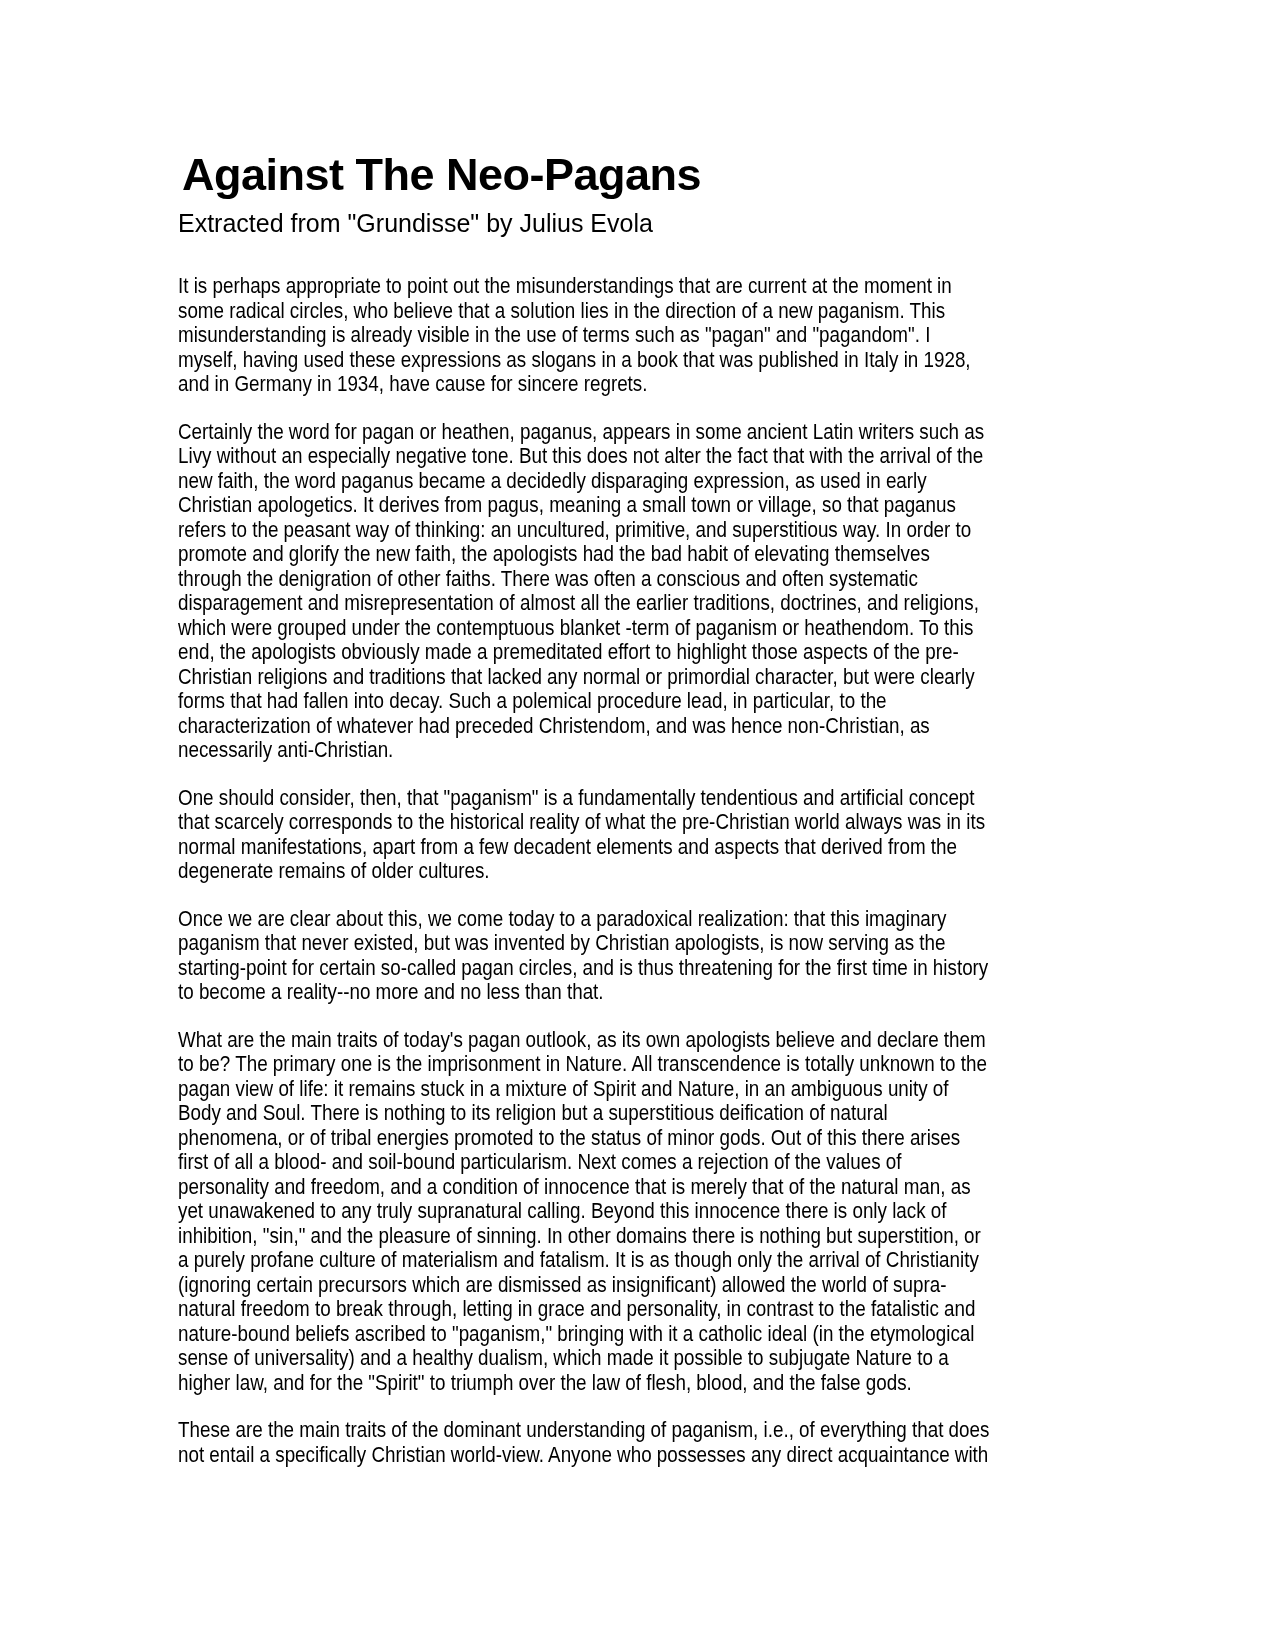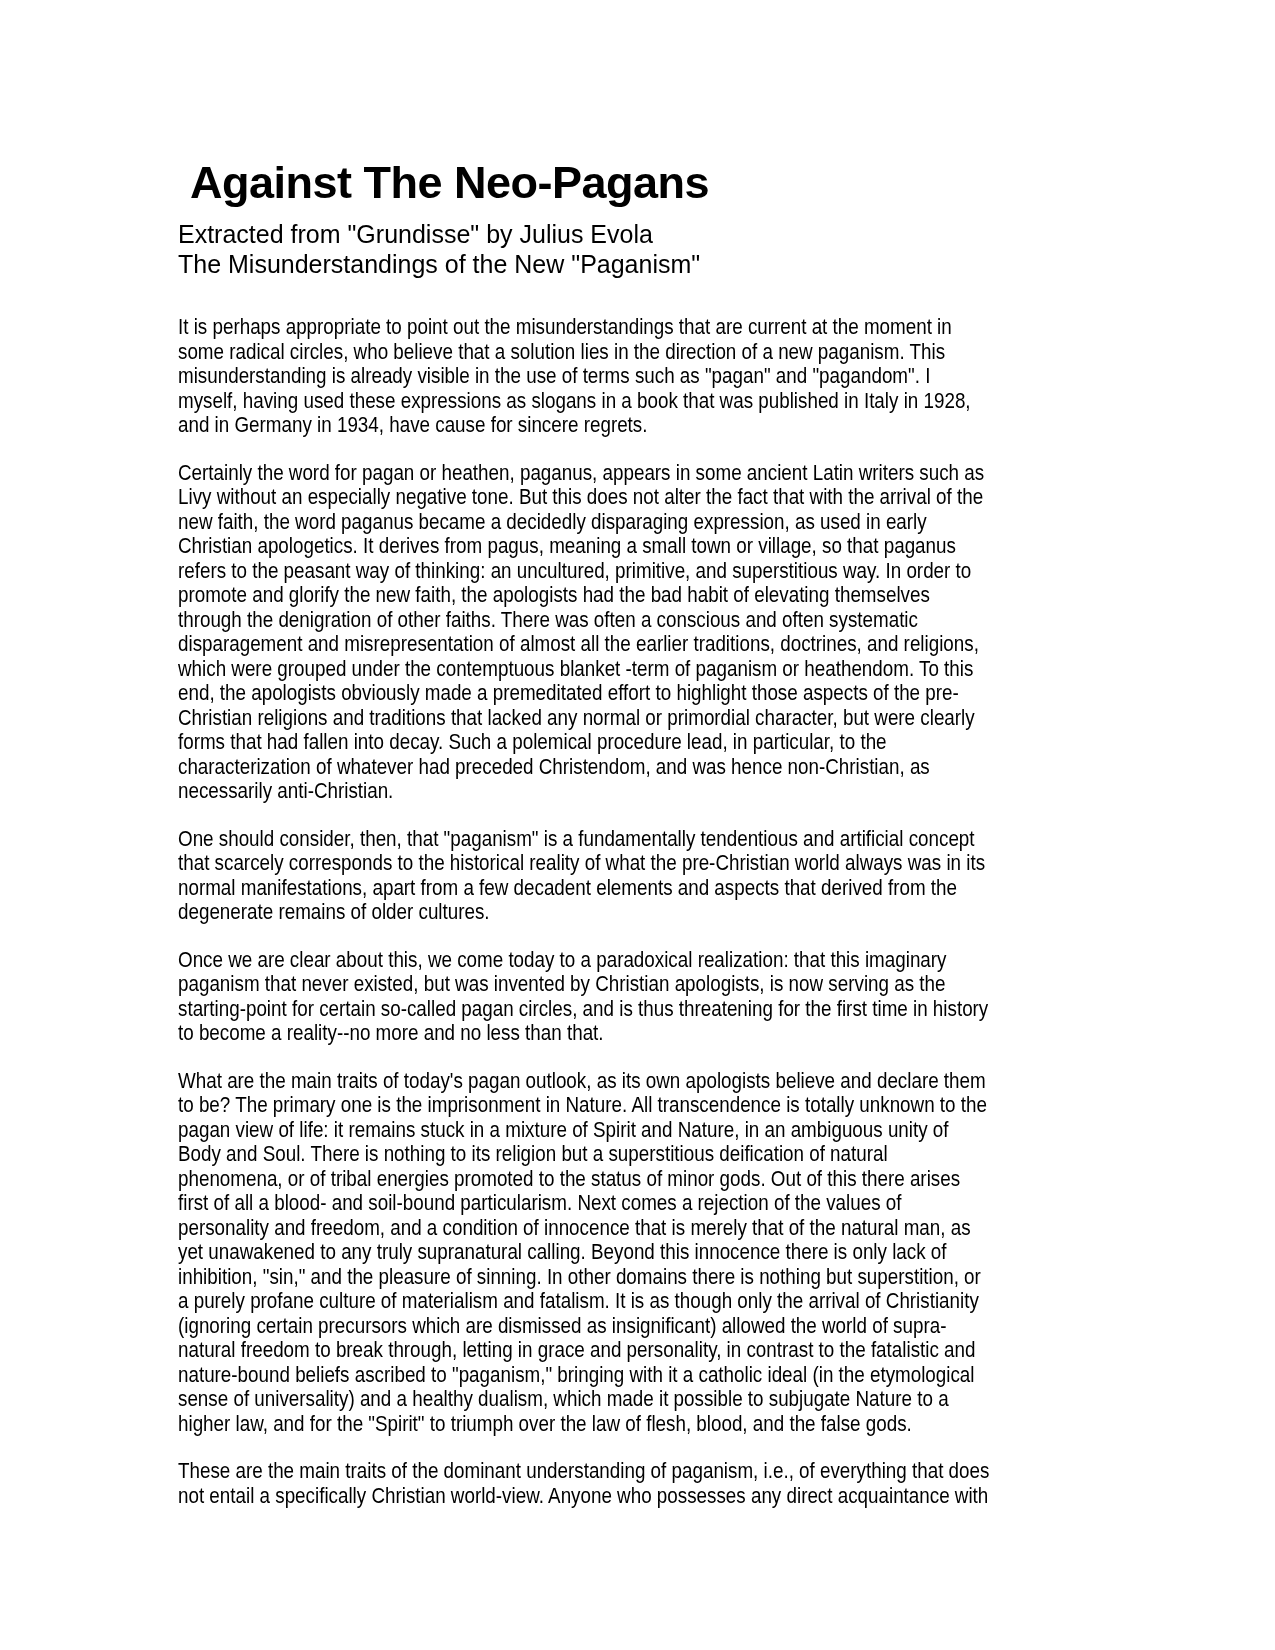--- a/index.html
+++ b/index.html
@@ -16,21 +16,21 @@
     font-family: "Liberation Sans", "DejaVu Sans", sans-serif;
     color: #000000;
   }
   .content {
     position: absolute;
     left: 178px;
     top: 146px;
     width: 1080px;
   }
   .doc-title {
-    margin: 12px;
+    margin: 4px;
     font-size: 45px;
     font-weight: bold;
     line-height: 49px;
     letter-spacing: -0.5px;
     color: #000000;
   }
   .doc-subtitle {
     margin: 0;
     font-size: 25px;
     font-weight: normal;
@@ -54,21 +54,20 @@
     color: #000000;
   }
 </style>
 </head>
 <body>
 
 <div class="page">
   <div class="content">
     <h1 class="doc-title">Against The Neo-Pagans</h1>
     <div class="doc-subtitle first">Extracted from "Grundisse" by Julius Evola</div>
-    <div class="doc-subtitle">The Misunderstandings of the New "Paganism"</div>
 
     <div class="body-text">
       <p>It is perhaps appropriate to point out the misunderstandings that are current at the moment in
 some radical circles, who believe that a solution lies in the direction of a new paganism. This
 misunderstanding is already visible in the use of terms such as "pagan" and "pagandom". I
 myself, having used these expressions as slogans in a book that was published in Italy in 1928,
 and in Germany in 1934, have cause for sincere regrets.</p>
       <p>Certainly the word for pagan or heathen, paganus, appears in some ancient Latin writers such as
 Livy without an especially negative tone. But this does not alter the fact that with the arrival of the
 new faith, the word paganus became a decidedly disparaging expression, as used in early

